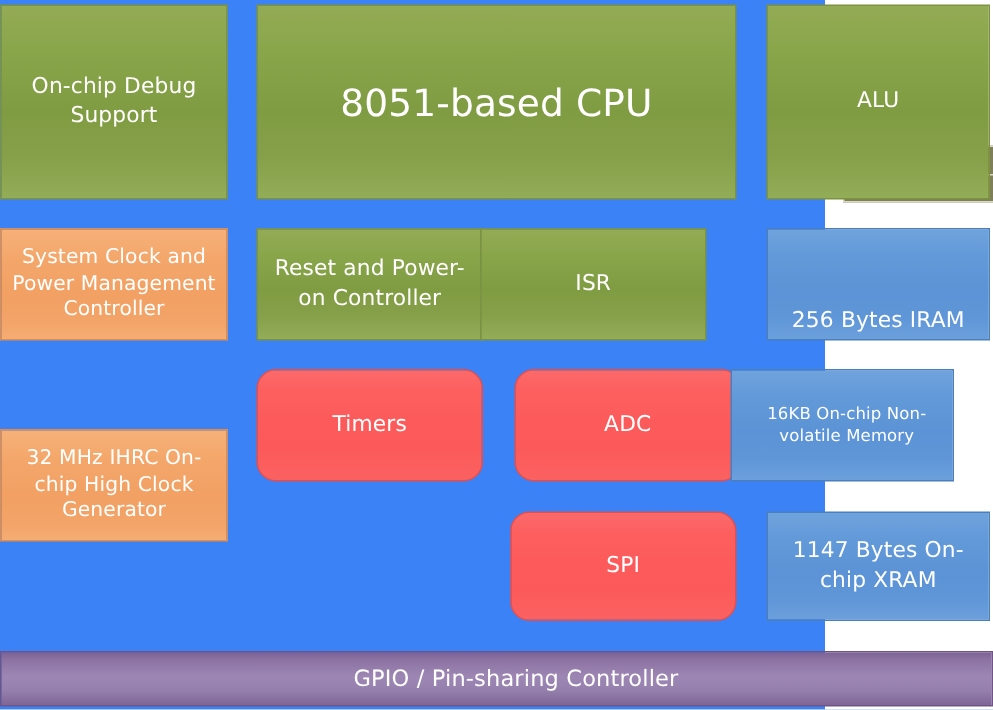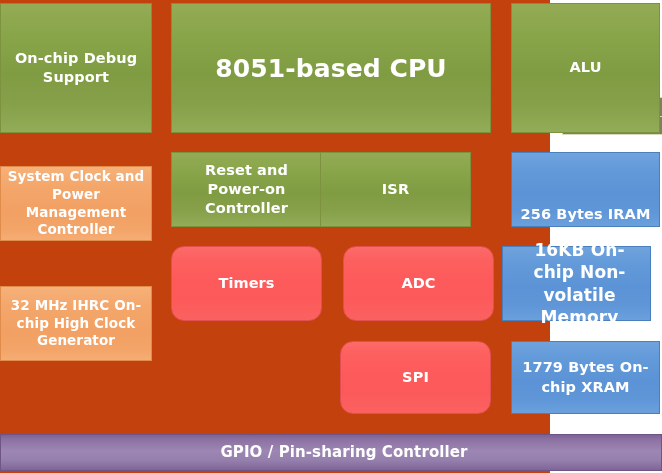--- a/index.html
+++ b/index.html
@@ -11,22 +11,21 @@
     width: 662px;
     height: 473px;
     font-family: "DejaVu Sans", sans-serif;
     overflow: hidden;
   }
 
   #diagram {
     position: relative;
     width: 550px;
     height: 473px;
-    background: #c2410c;
-    font-weight: bold;
+    background: #3b82f6;
   }
 
   .block {
     position: absolute;
     box-sizing: border-box;
     display: flex;
     align-items: center;
     justify-content: center;
     text-align: center;
     color: #ffffff;
@@ -88,29 +87,29 @@
     background: #7f7f5a;
     border: 1px solid #d9d9c6;
     color: #ffffff;
   }
 
   
   #blk-debug     { left:0px;   top:3px;   width:152px; height:130px; font-size:14.5px; }
   #blk-cpu       { left:171px; top:3px;   width:320px; height:130px; font-size:25px; }
   #blk-alu       { left:511px; top:3px;   width:149px; height:130px; font-size:14.5px; }
 
-  #blk-sysclk    { left:0px;   top:166px; width:152px; height:75px;  font-size:13.5px; }
+  #blk-sysclk    { left:0px;   top:152px; width:152px; height:75px;  font-size:13.5px; }
   #blk-reset     { left:171px; top:152px; width:151px; height:75px;  font-size:14.5px; }
   #blk-isr       { left:320px; top:152px; width:151px; height:75px;  font-size:14.5px; }
   #blk-iram      { left:511px; top:152px; width:149px; height:75px;  font-size:14.5px;align-items:flex-end; }
 
   #blk-ihrc      { left:0px;   top:246px; width:152px; height:75px;  font-size:13.5px;margin-top:40px; }
   #blk-timers    { left:171px; top:246px; width:151px; height:75px;  font-size:14.5px; }
   #blk-adc       { left:343px; top:246px; width:151px; height:75px;  font-size:14.5px; }
-  #blk-nvm       { left:502px; top:246px; width:149px; height:75px;  font-size:17px;padding-left:12px; }
+  #blk-nvm       { left:487px; top:246px; width:149px; height:75px;  font-size:11px;padding-left:12px; }
 
   #blk-spi       { left:340px; top:341px; width:151px; height:73px;  font-size:14.5px; }
   #blk-xram      { left:511px; top:341px; width:149px; height:73px;  font-size:14.5px; }
 
   #blk-gpio      { left:0px;   top:434px; width:662px; height:37px;  font-size:15px; }
 
   
   #cpu-registers {
     position: absolute;
     left: 390px;
@@ -187,20 +186,20 @@
 
   <div class="block theme-blue" id="blk-nvm">
     <span>16KB On-chip Non-volatile Memory</span>
   </div>
 
   <div class="block theme-red" id="blk-spi">
     <span>SPI</span>
   </div>
 
   <div class="block theme-blue" id="blk-xram">
-    <span>1779 Bytes On-chip XRAM</span>
+    <span>1147 Bytes On-chip XRAM</span>
   </div>
 
   <div class="block theme-purple" id="blk-gpio">
     <span>GPIO / Pin-sharing Controller</span>
   </div>
 
 </div>
 
 </body></html>

